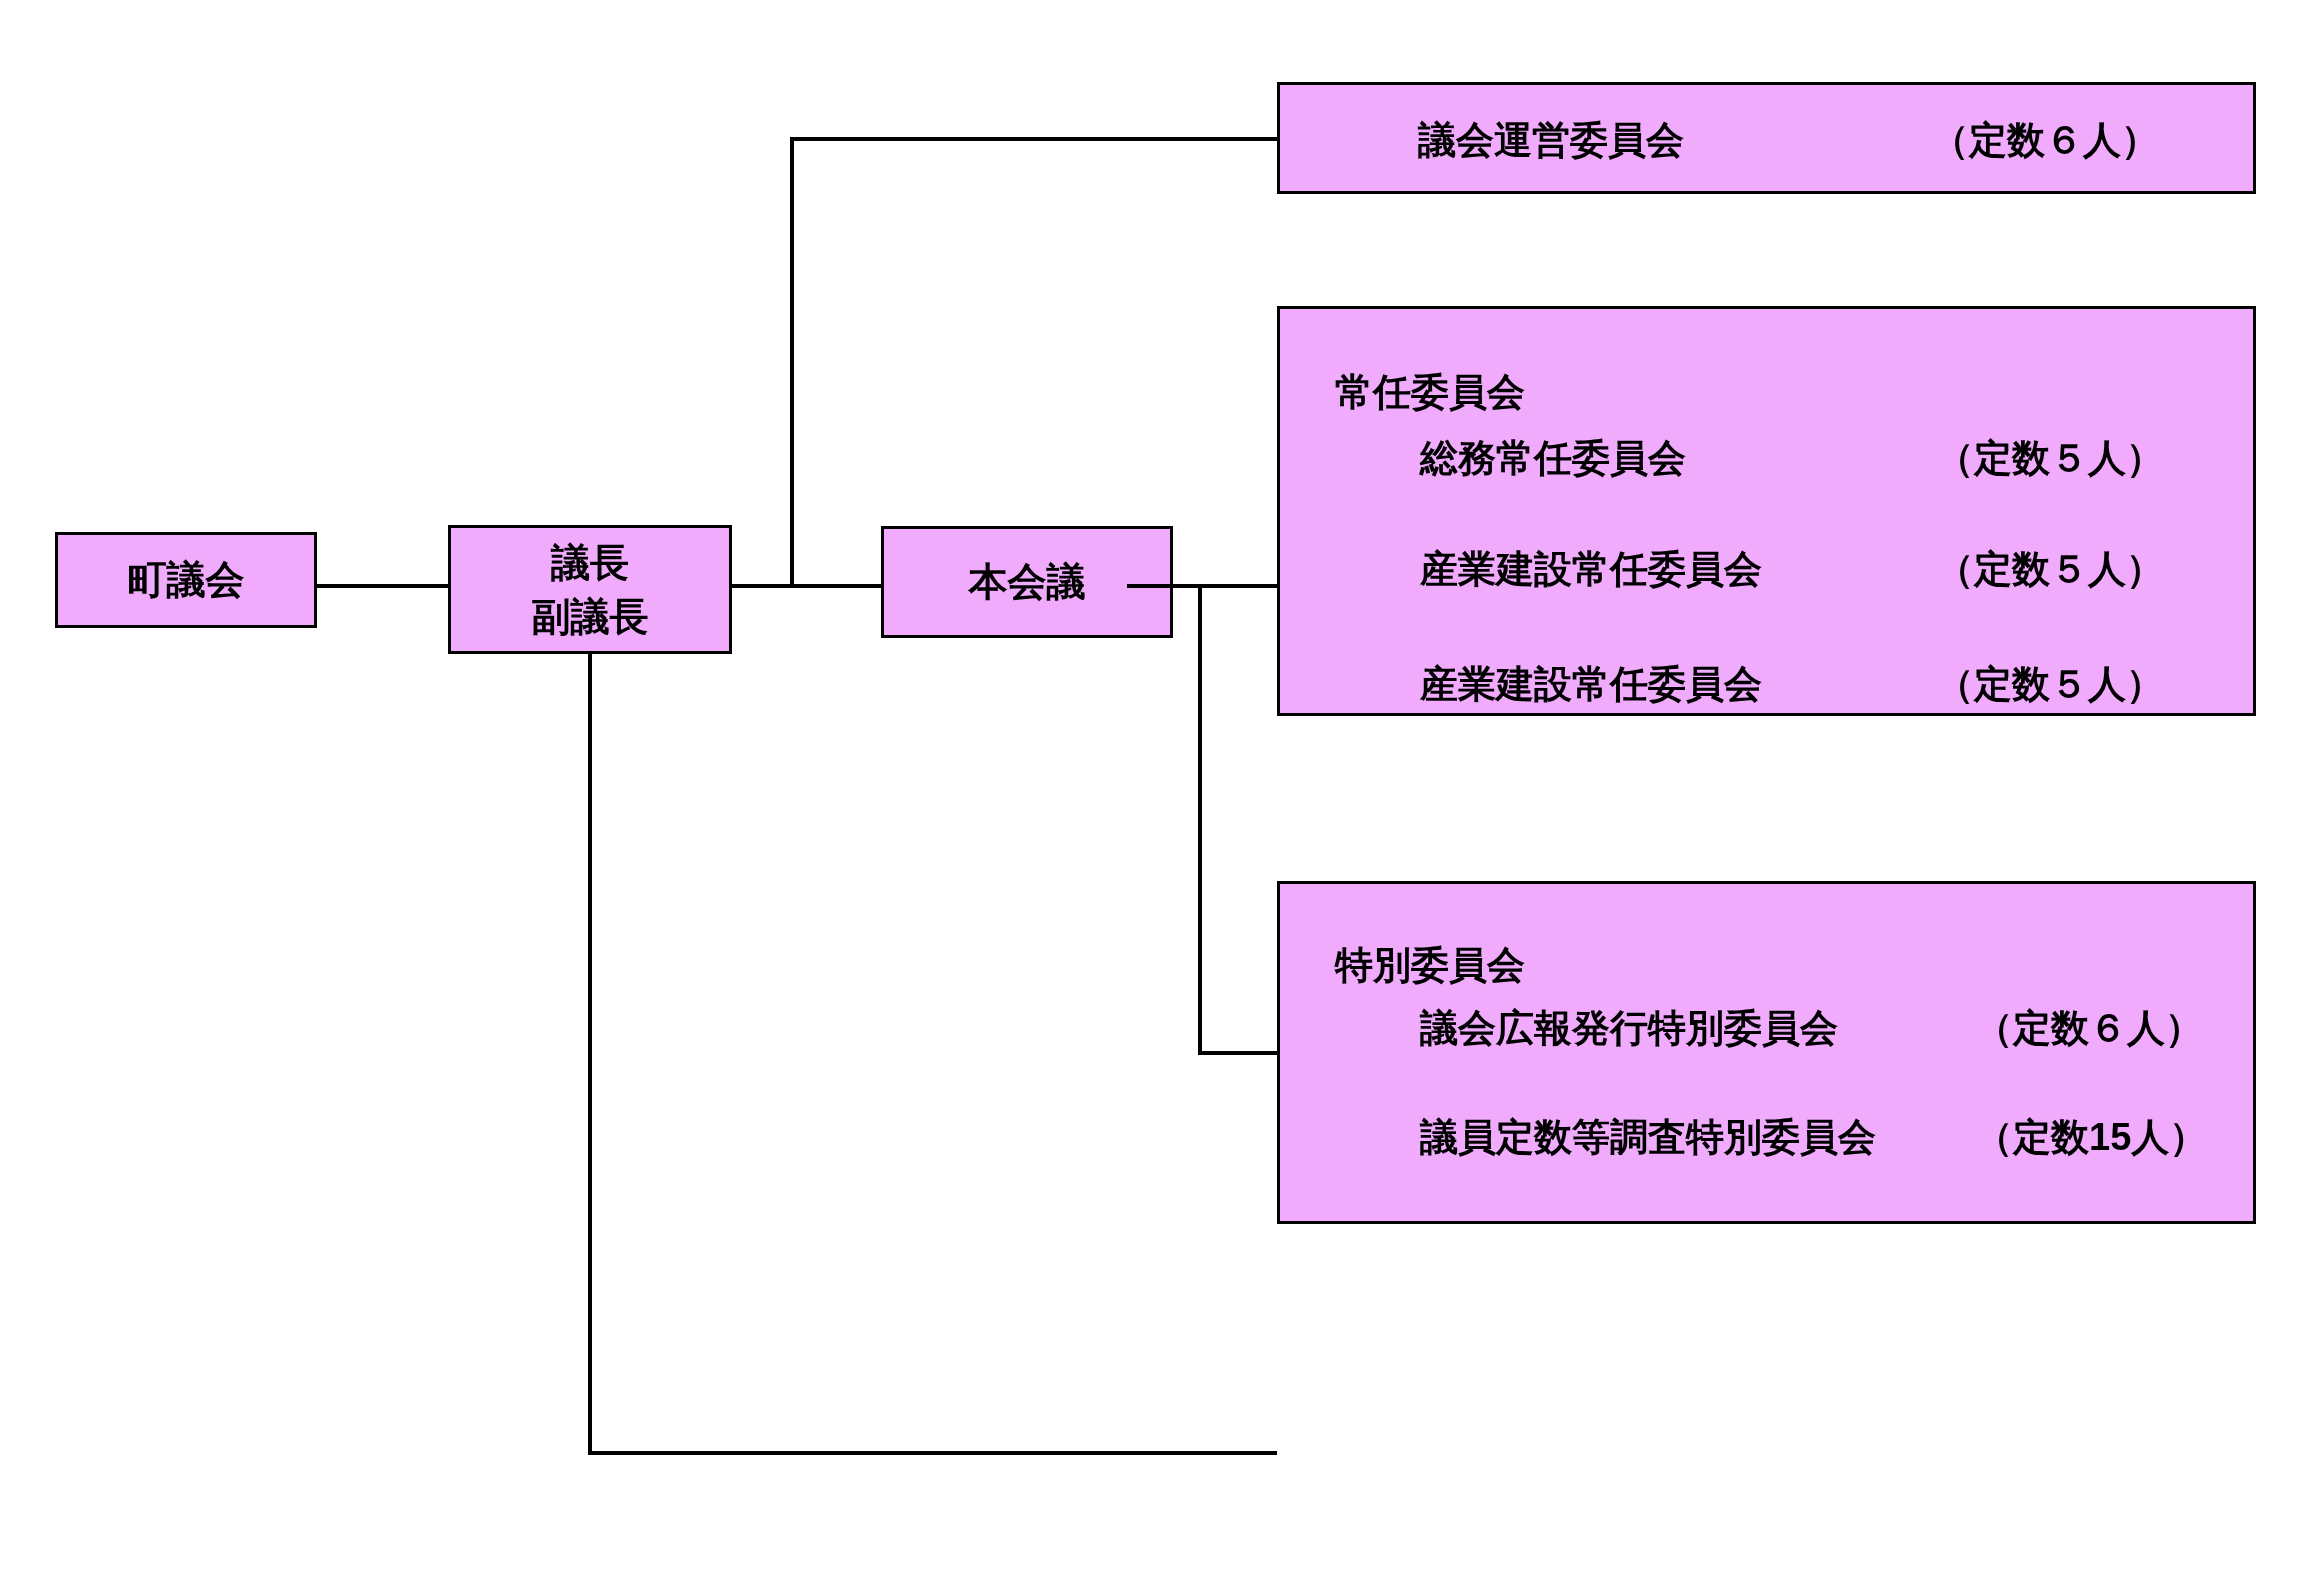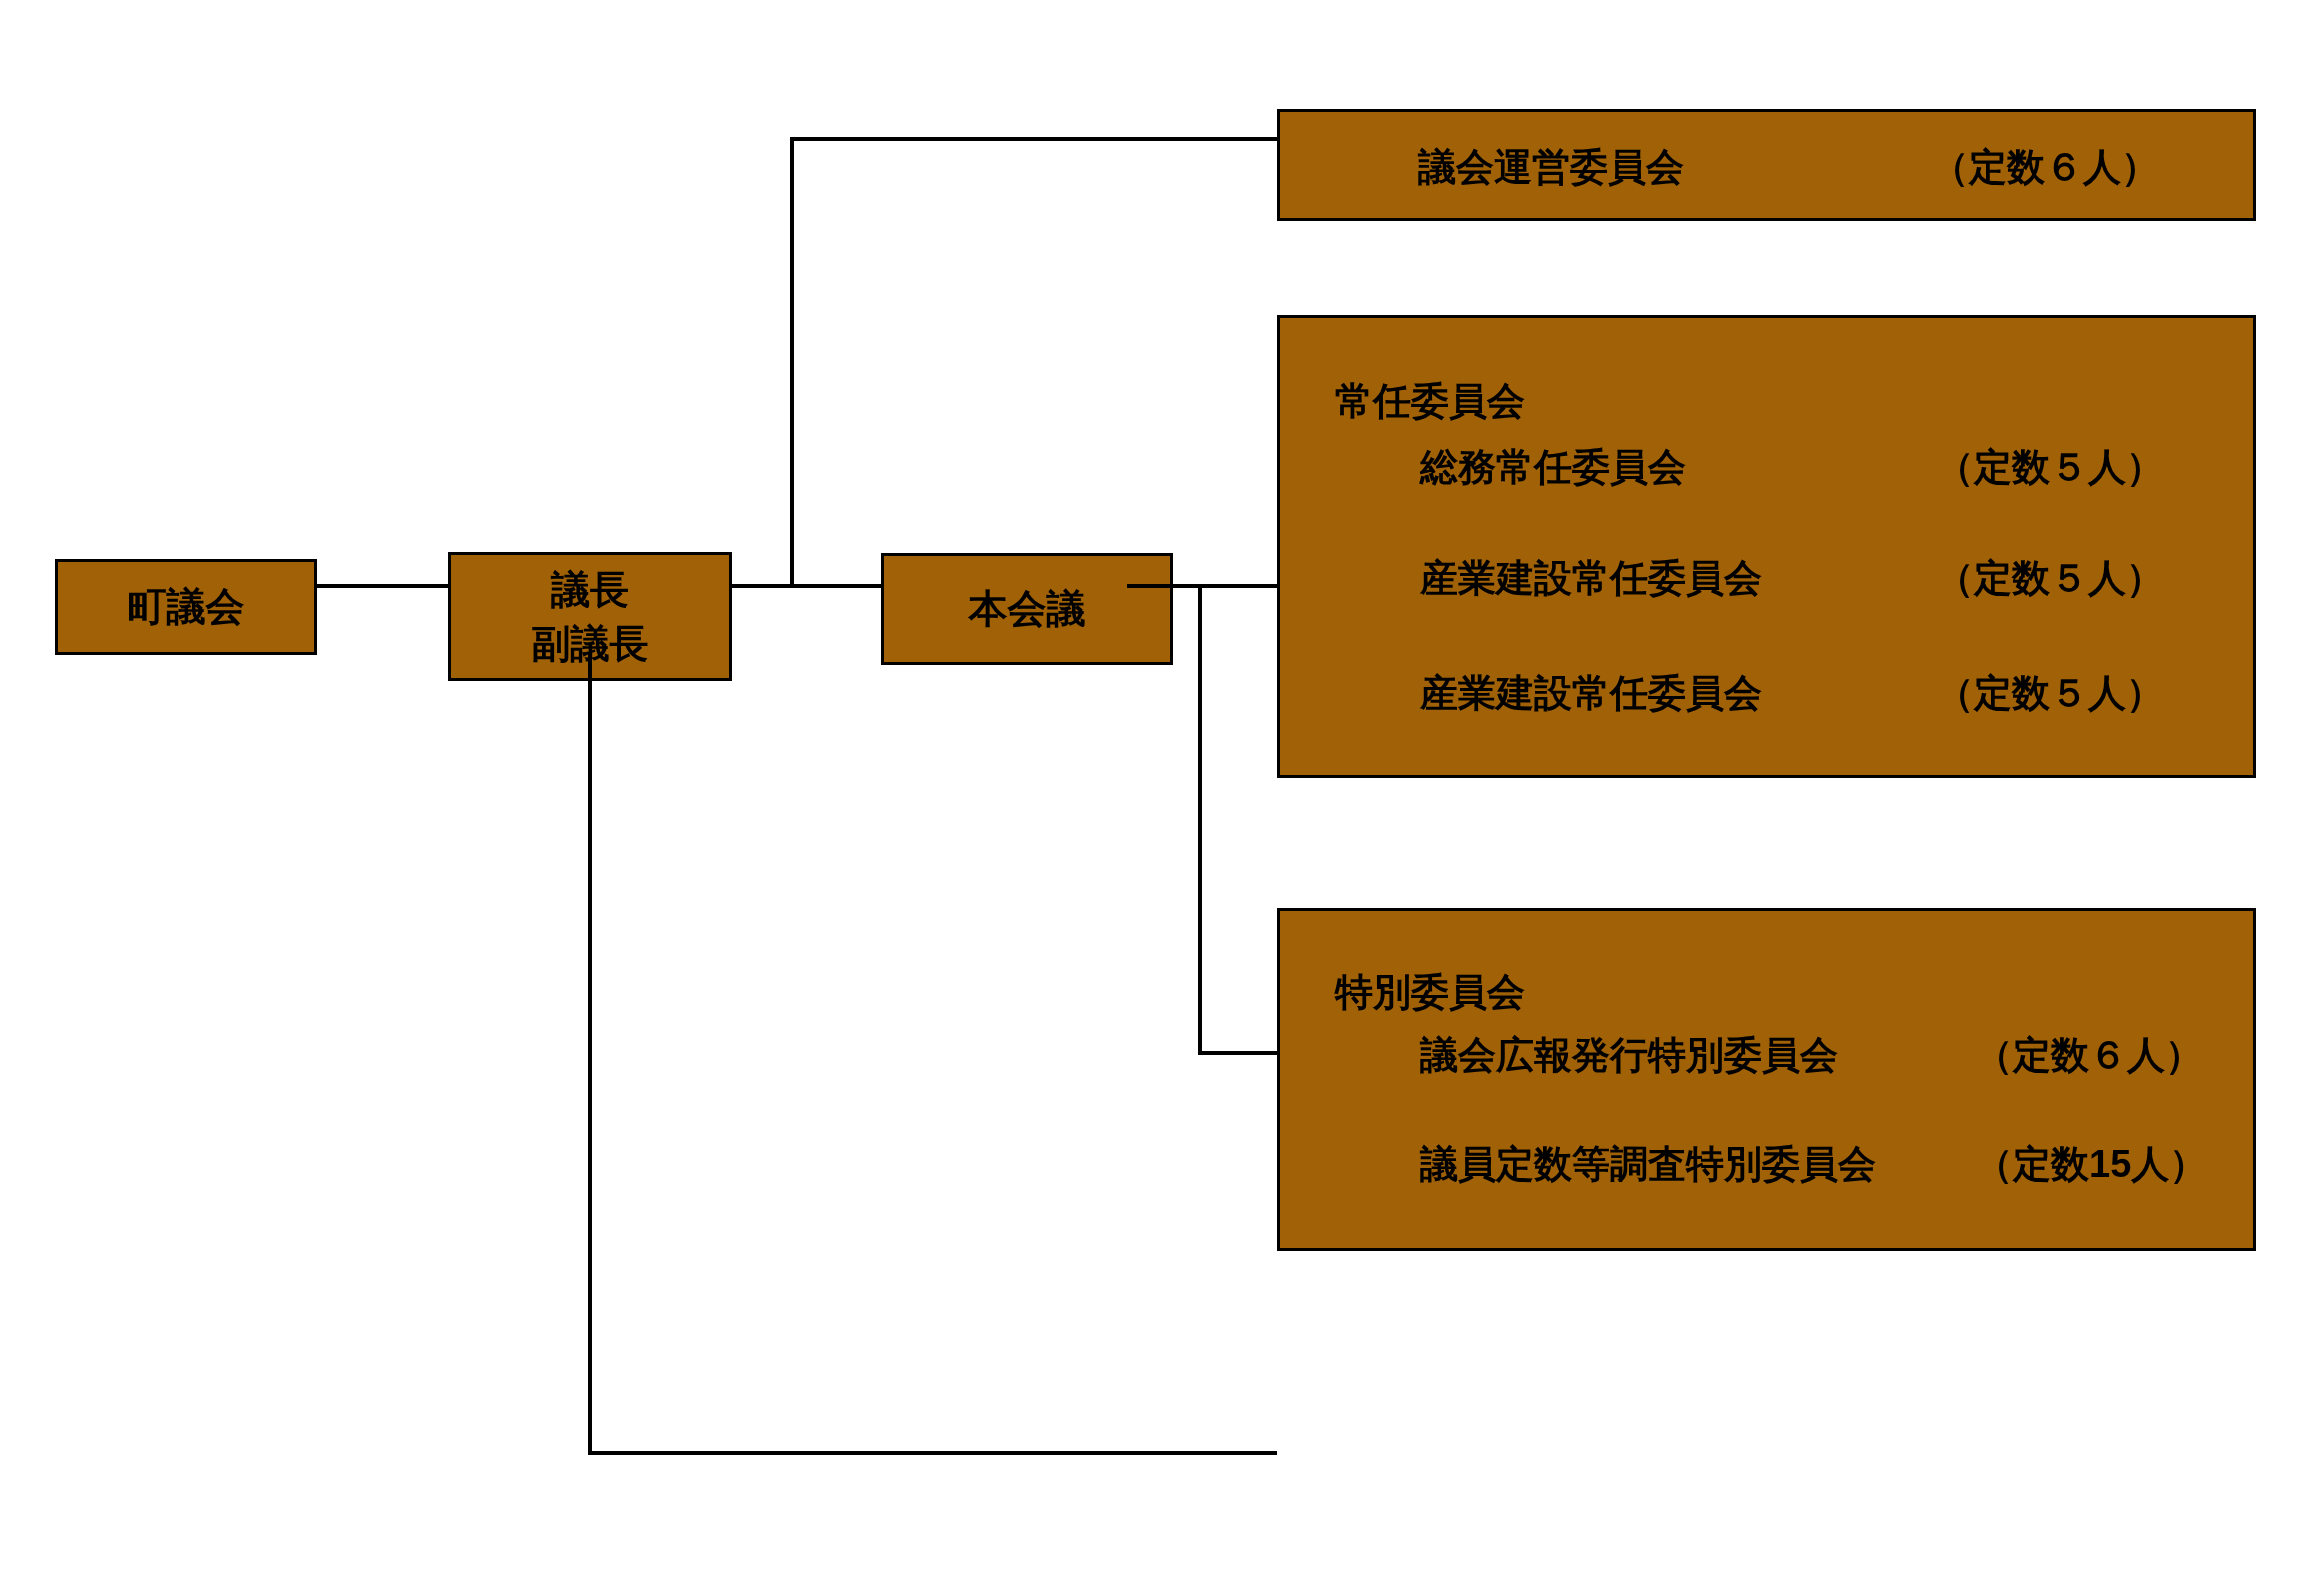--- a/index.html
+++ b/index.html
@@ -6,41 +6,40 @@
   .stage{
     position:relative;
     width:2307px;height:1591px;
     background:#ffffff;
     font-family:"Liberation Sans","DejaVu Sans",sans-serif;
     font-weight:bold;
     color:#000000;
   }
   .box{
     position:absolute;
-    background:#a16207;
+    background:#f0abfc;
     border:3.7px solid #000000;
     box-sizing:border-box;
-    margin-top:27px;
   }
   .node{
     display:flex;
     flex-direction:column;
     align-items:center;
     justify-content:center;
     font-size:39px;
     line-height:54px;
     text-align:center;
   }
   #node-town{left:55px;top:532px;width:262px;height:96px;}
   #node-chair{left:448px;top:525px;width:284px;height:129px;}
   #node-plenary{left:881px;top:526px;width:292px;height:112px;}
 
   .panel{left:1277px;width:979px;}
   #panel-steering{top:82px;height:112px;}
-  #panel-standing{top:288px;height:463px;}
+  #panel-standing{top:306px;height:410px;}
   #panel-special{top:881px;height:343px;}
   #panel-secretariat{top:1336px;height:231px;}
 
   .t{
     position:absolute;
     height:49px;
     line-height:49px;
     font-size:38px;
     white-space:nowrap;
   }

